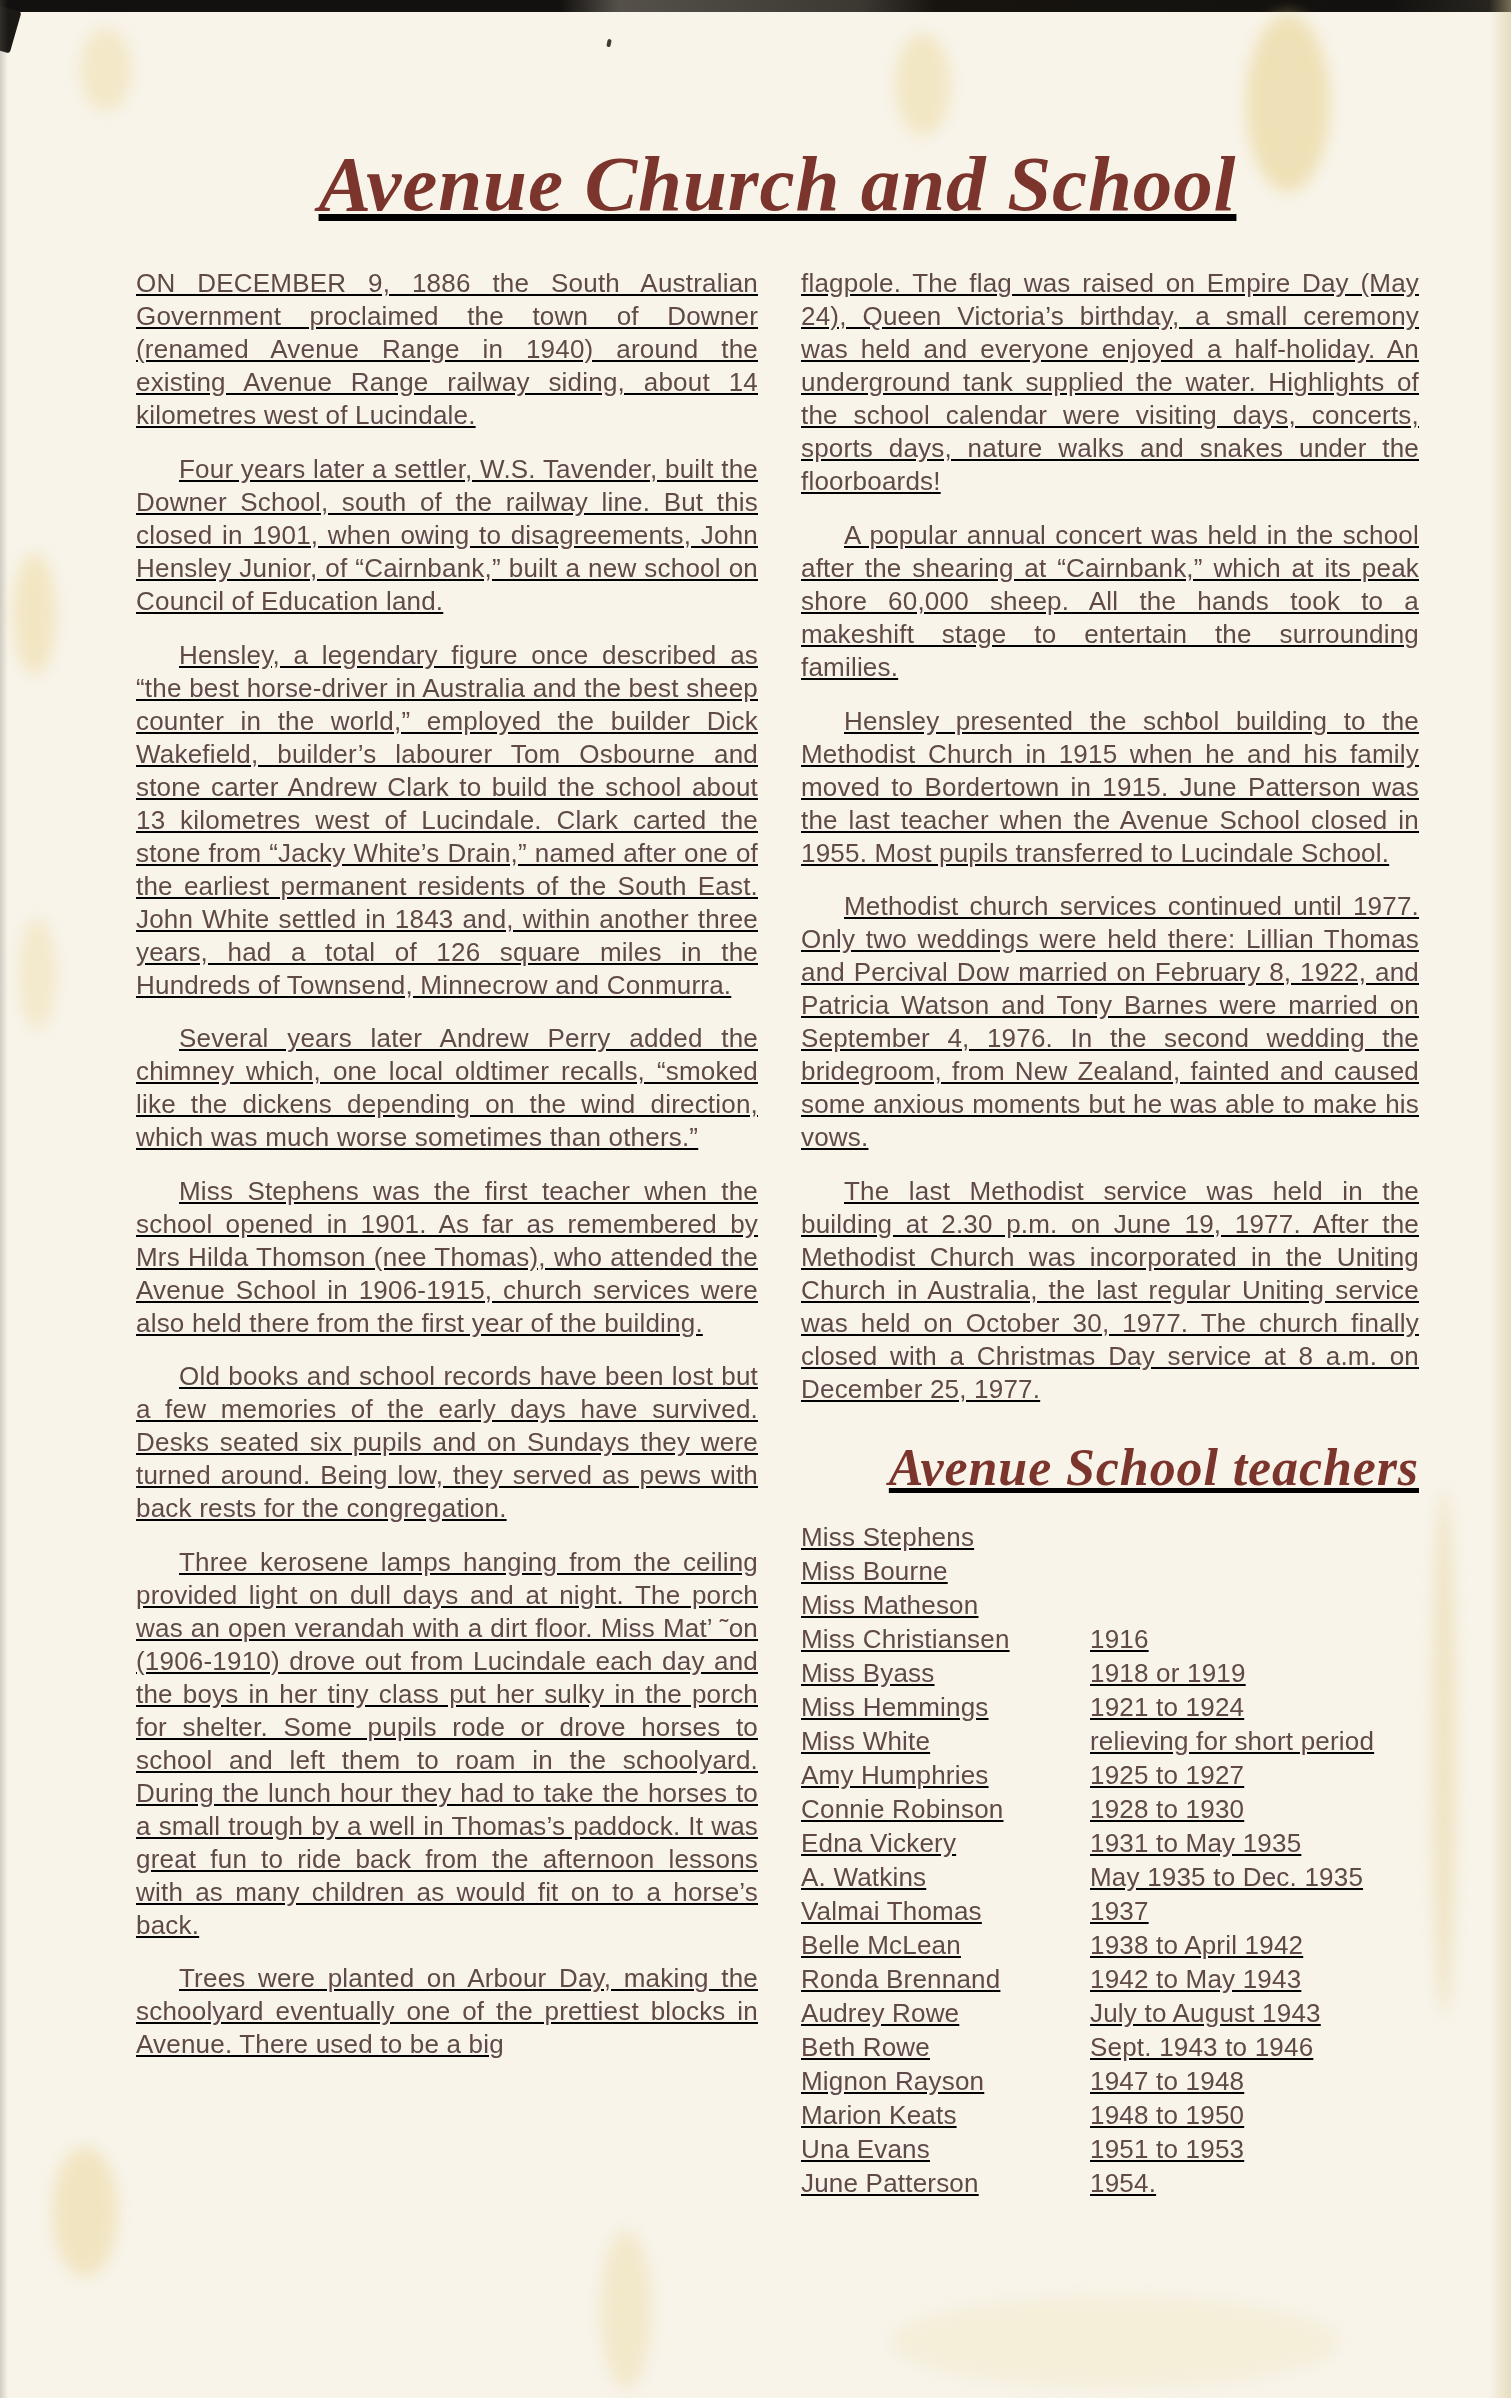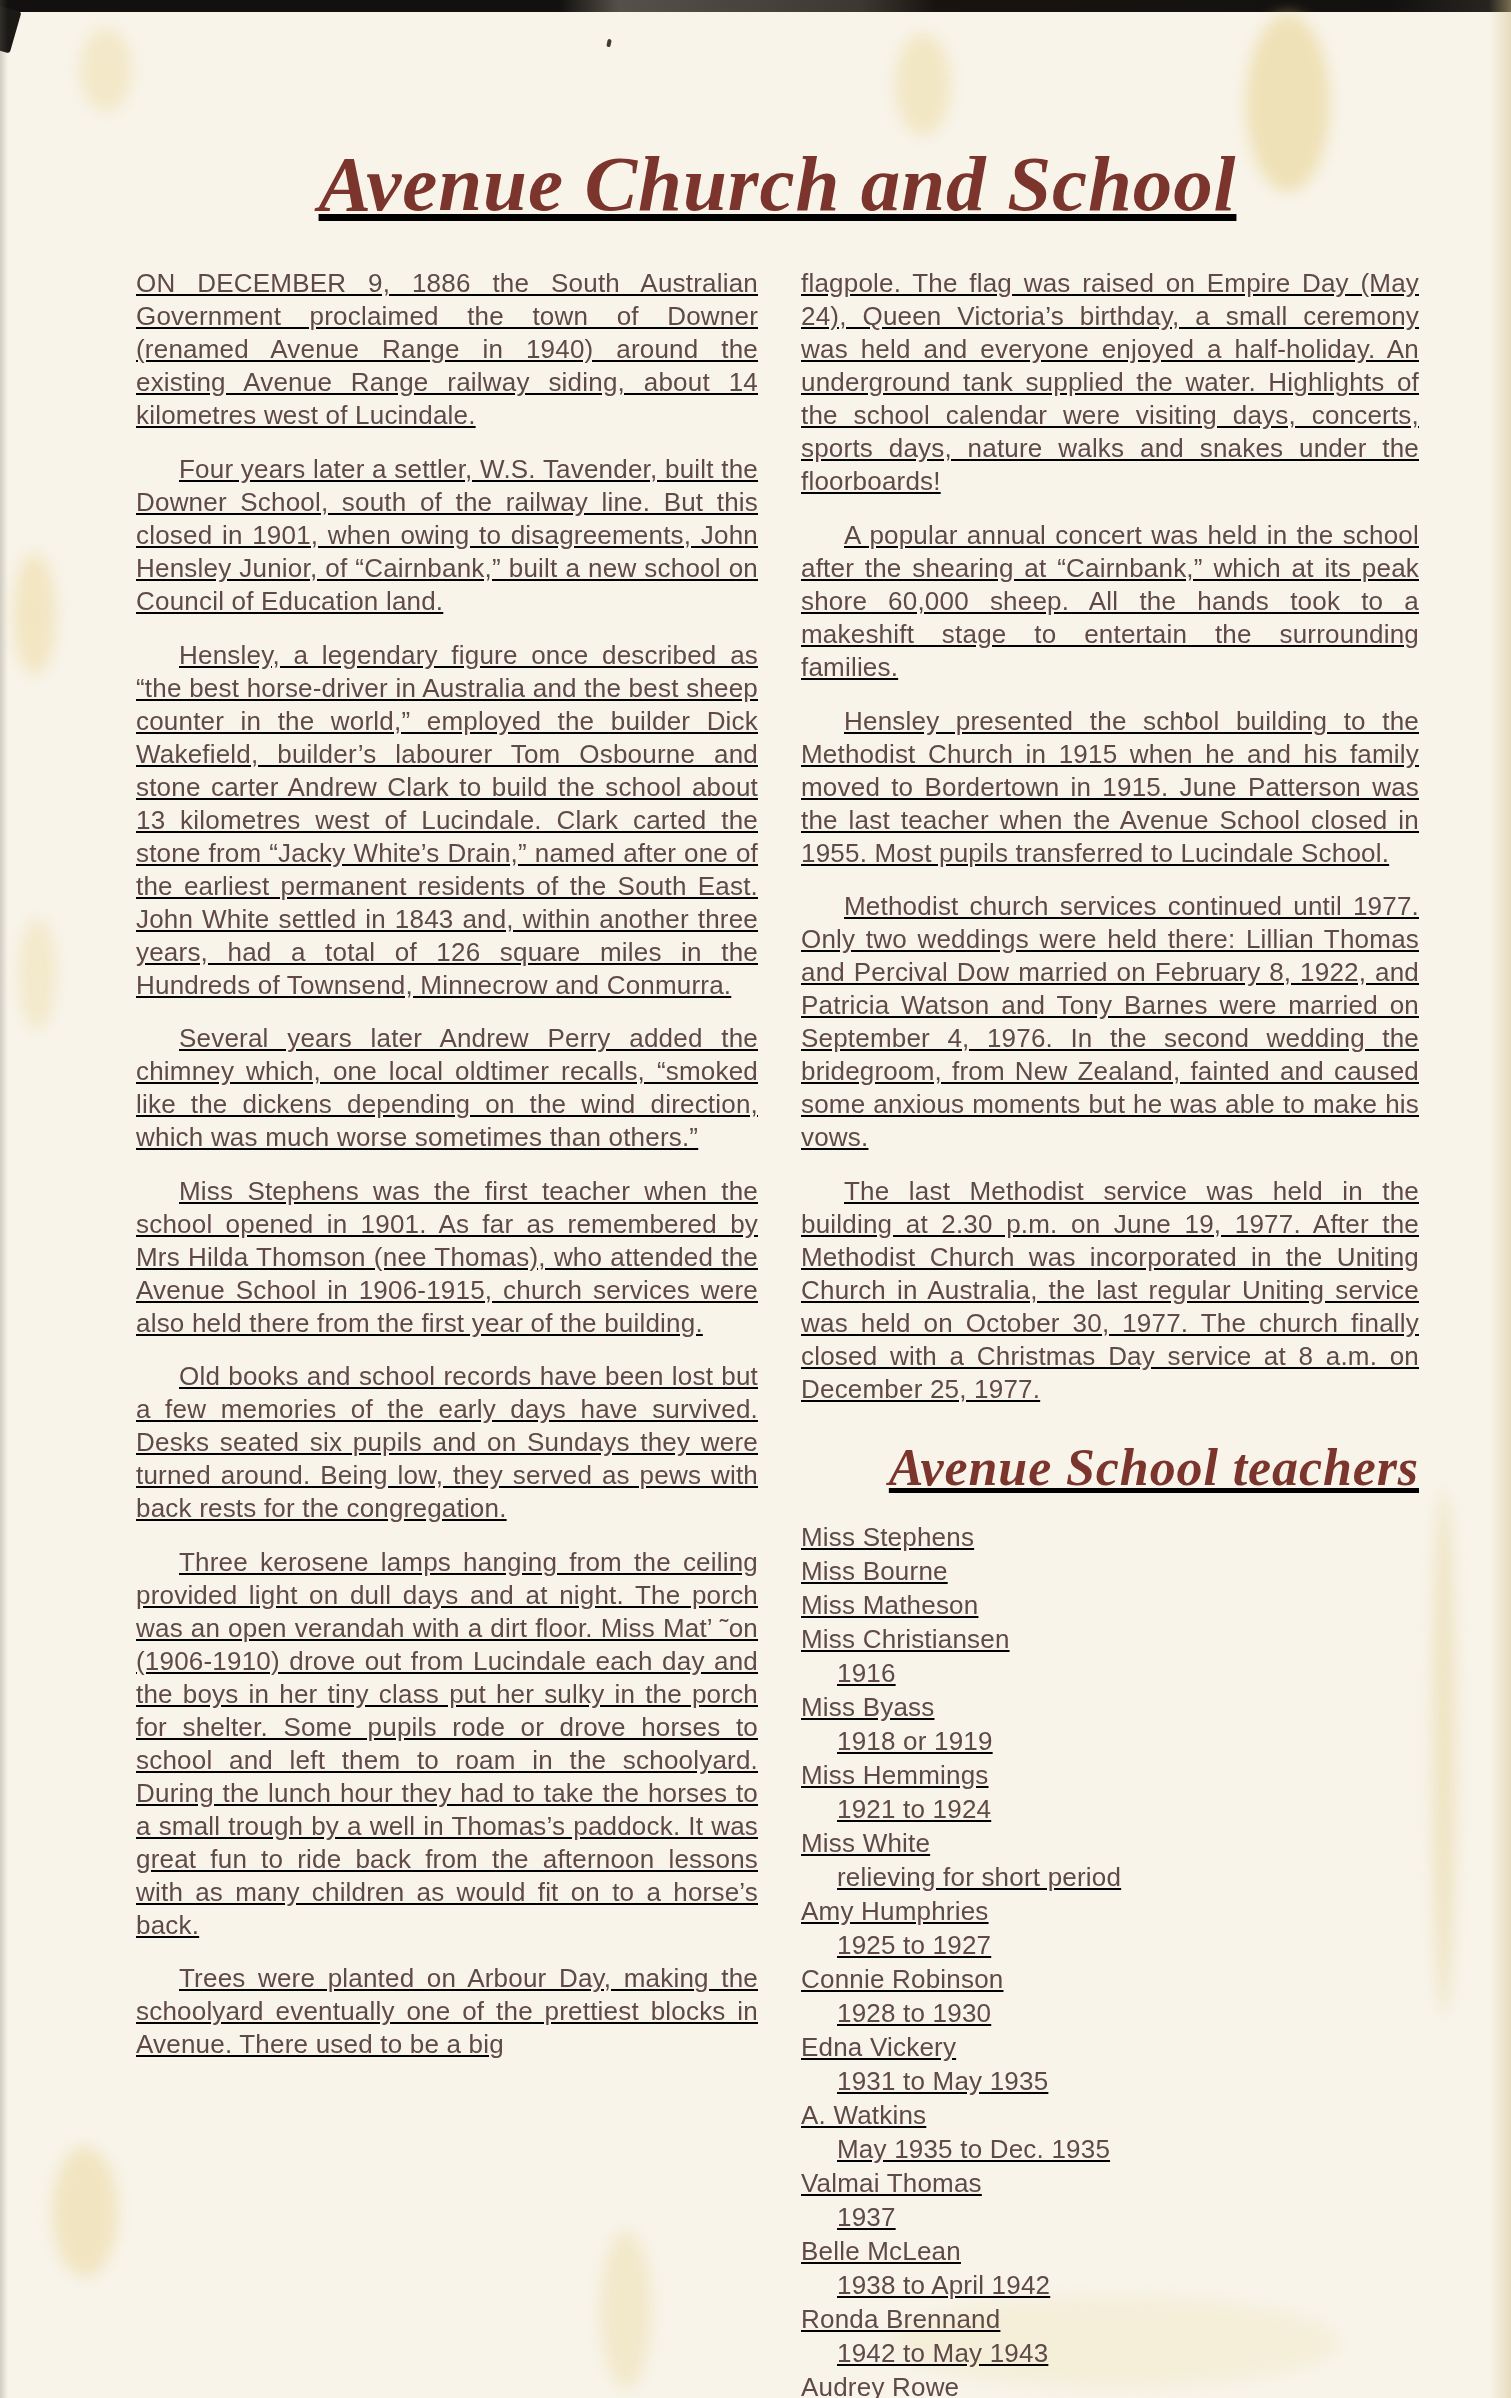--- a/index.html
+++ b/index.html
@@ -81,23 +81,23 @@
     text-align: justify;
   }
   .col { flex: 1; min-width: 0; }
   .col-left  { max-width: 625px; }
   .col-right { max-width: 618px; }
   .para { margin: 0 0 20.6px 0; }
   .para + .para { text-indent: 43px; }
 
   
   .teacher-list { font-size: 26px; text-align: left; }
-  .teacher-row { display: flex; line-height: 34px; flex-direction: column; }
+  .teacher-row { display: flex; line-height: 34px; }
   .t-name  { flex: none; width: 289px; }
-  .t-years { flex: 1; margin-left: 36px; }
+  .t-years { flex: 1; }
 </style>
 </head>
 <body>
 
 <div class="page">
 
   <div class="scan-band"></div>
   <div class="corner-wedge"></div>
   <div class="edge-left"></div>
   <div class="edge-right"></div>

